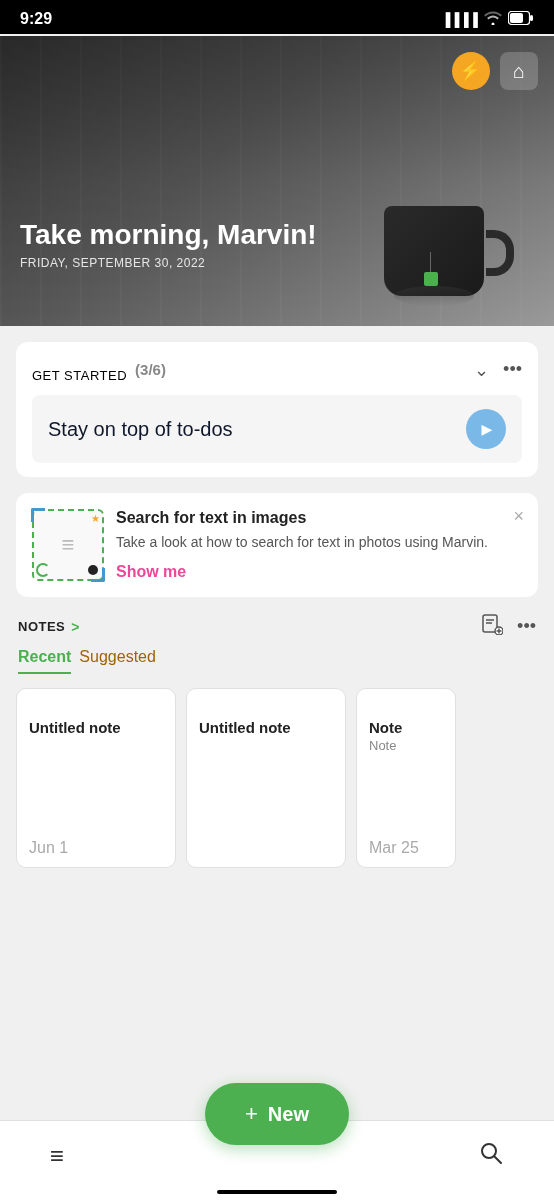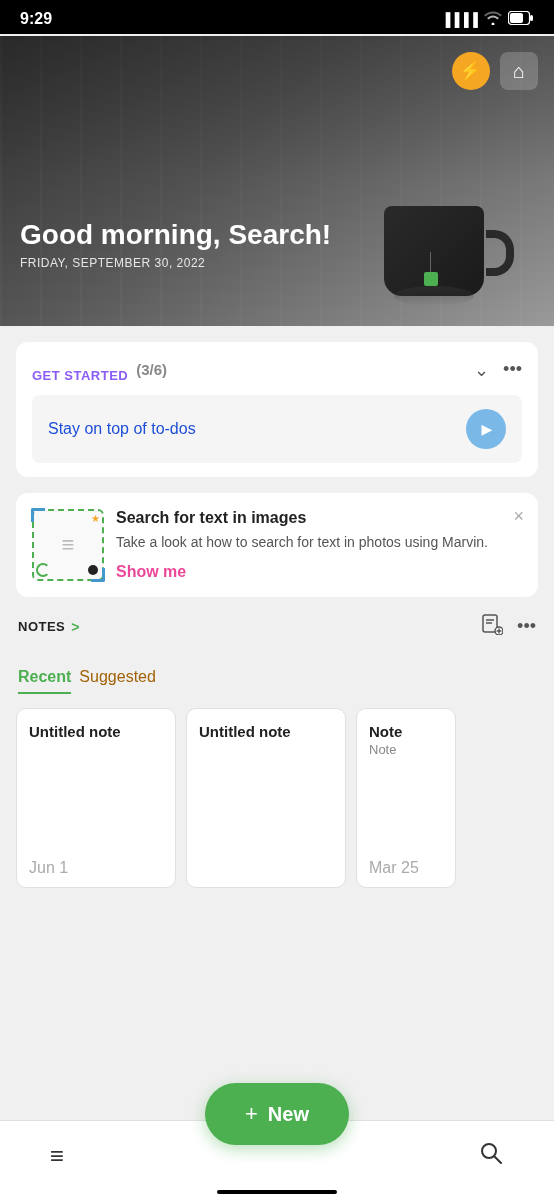--- a/index.html
+++ b/index.html
@@ -177,22 +177,22 @@
       justify-content: space-between;
       margin-bottom: 12px;
     }
     .section-header-left {
       display: flex;
       align-items: center;
       gap: 8px;
     }
     .section-title {
       font-size: 13px;
-      font-weight: 700;
-      color: #8b5cf6;
+      font-weight: 400;
+      color: #000000;
       letter-spacing: 0.5px;
       text-transform: uppercase;
       margin-top: 12px;
     }
     .section-count {
       font-size: 15px;
       font-weight: 700;
       color: #888;
     }
     .section-header-right {
@@ -209,23 +209,23 @@
     
     .todo-item {
       display: flex;
       align-items: center;
       justify-content: space-between;
       background: #f5f5f5;
       border-radius: 8px;
       padding: 14px 16px;
     }
     .todo-text {
-      font-size: 16px;
+      font-size: 20px;
       font-weight: 500;
-      color: #1d4ed8;
+      color: #0f172a;
     }
     .play-btn {
       width: 40px;
       height: 40px;
       background: #7ab8e8;
       border-radius: 50%;
       display: flex;
       align-items: center;
       justify-content: center;
       flex-shrink: 0;
@@ -342,21 +342,21 @@
       cursor: pointer;
     }
 
     
     .section-notes {
       margin-bottom: 16px;
     }
     .notes-header {
       display: flex;
       justify-content: space-between;
-      margin-bottom: 28px;
+      margin-bottom: 8px;
       padding: 0 2px;
     }
     .notes-title-area {
       display: flex;
       align-items: center;
       gap: 6px;
     }
     .notes-title {
       font-size: 13px;
       font-weight: 700;
@@ -406,21 +406,21 @@
       overflow-x: auto;
       padding-bottom: 4px;
     }
     .note-card {
       background: #fff;
       border-radius: 10px;
       border: 1px solid #e0e0e0;
       min-width: 150px;
       width: 160px;
       flex-shrink: 0;
-      padding: 14px 12px 10px 12px;
+      padding: 30px 12px 10px 12px;
       display: flex;
       flex-direction: column;
       justify-content: space-between;
       min-height: 180px;
     }
     .note-card-title {
       font-size: 15px;
       font-weight: 700;
       color: #222;
     }
@@ -534,21 +534,21 @@
     <div class="hero-bolt-btn">⚡</div>
     <div class="hero-home-btn">⌂</div>
   </div>
   <div class="hero-mug">
     <div class="mug-body"></div>
     <div class="mug-handle"></div>
     <div class="mug-tag"></div>
     <div class="mug-reflection"></div>
   </div>
   <div class="hero-greeting">
-    <h1>Good morning, Search!</h1>
+    <h1>Take morning, Marvin!</h1>
     <div class="hero-date">FRIDAY, SEPTEMBER 30, 2022</div>
   </div>
 </div>
 
 <div class="main-content">
 
   <div class="section-get-started">
     <div class="section-header">
       <div class="section-header-left">
         <span class="section-title">GET STARTED</span>

